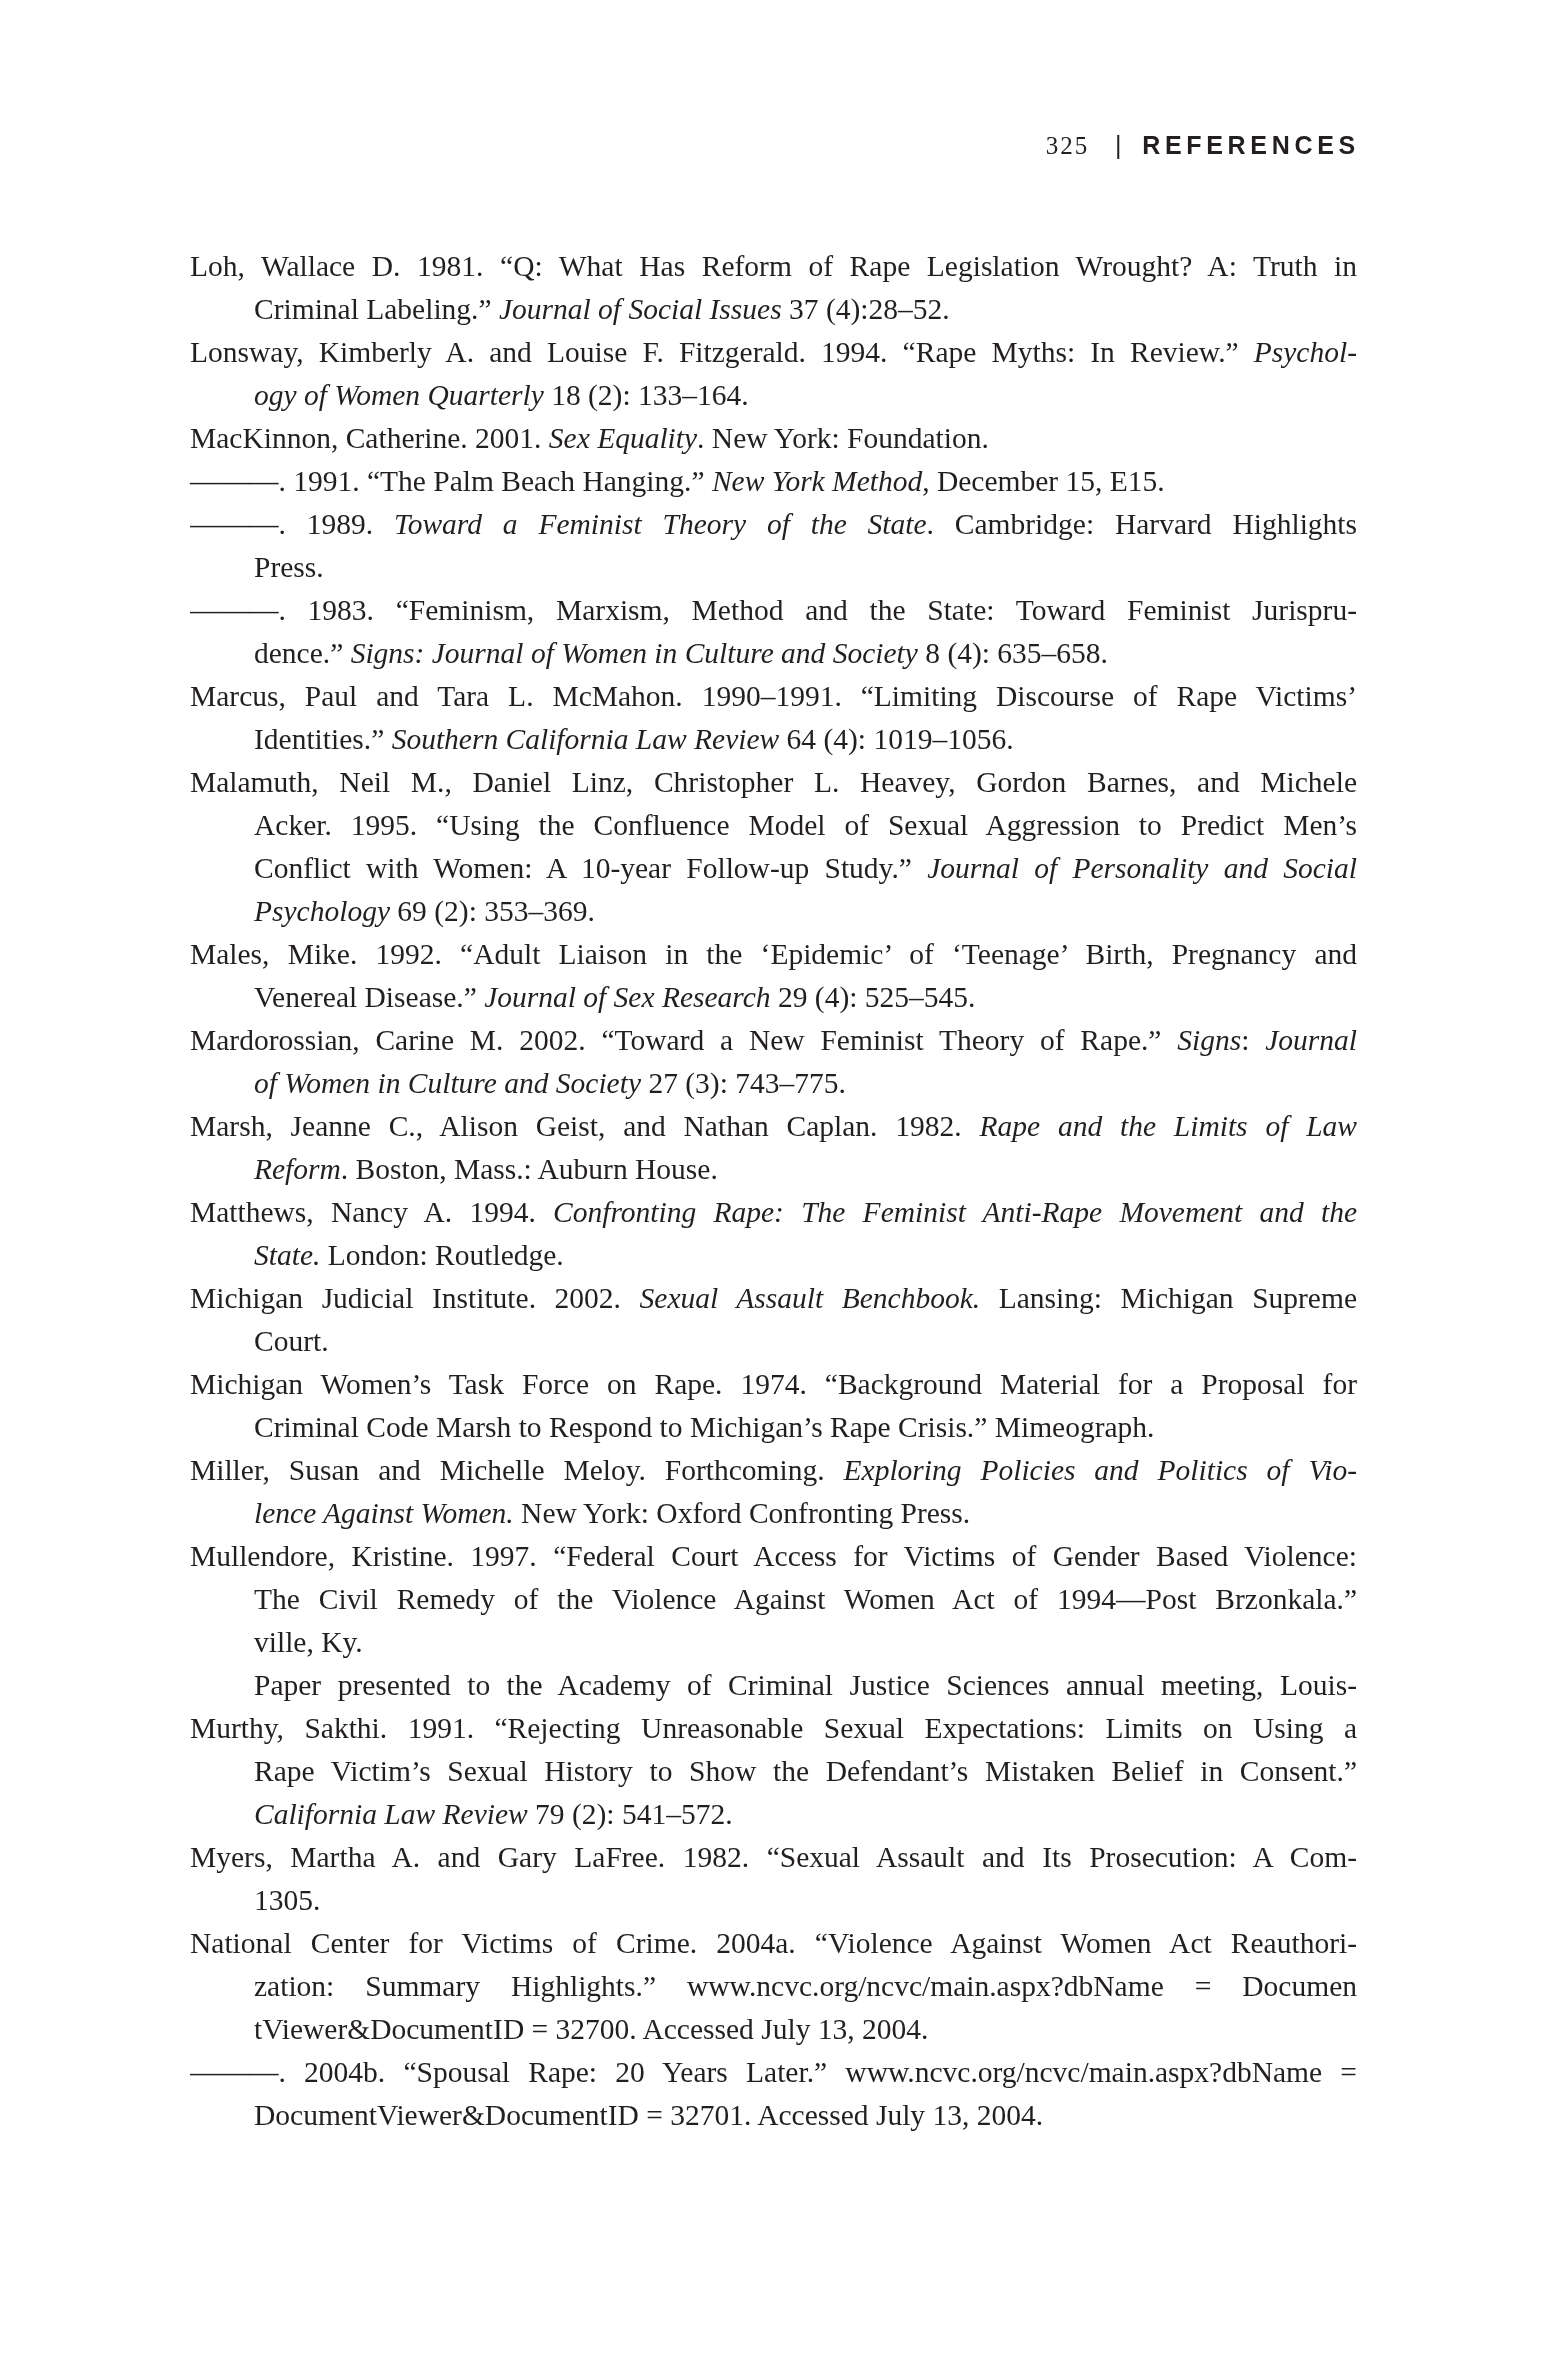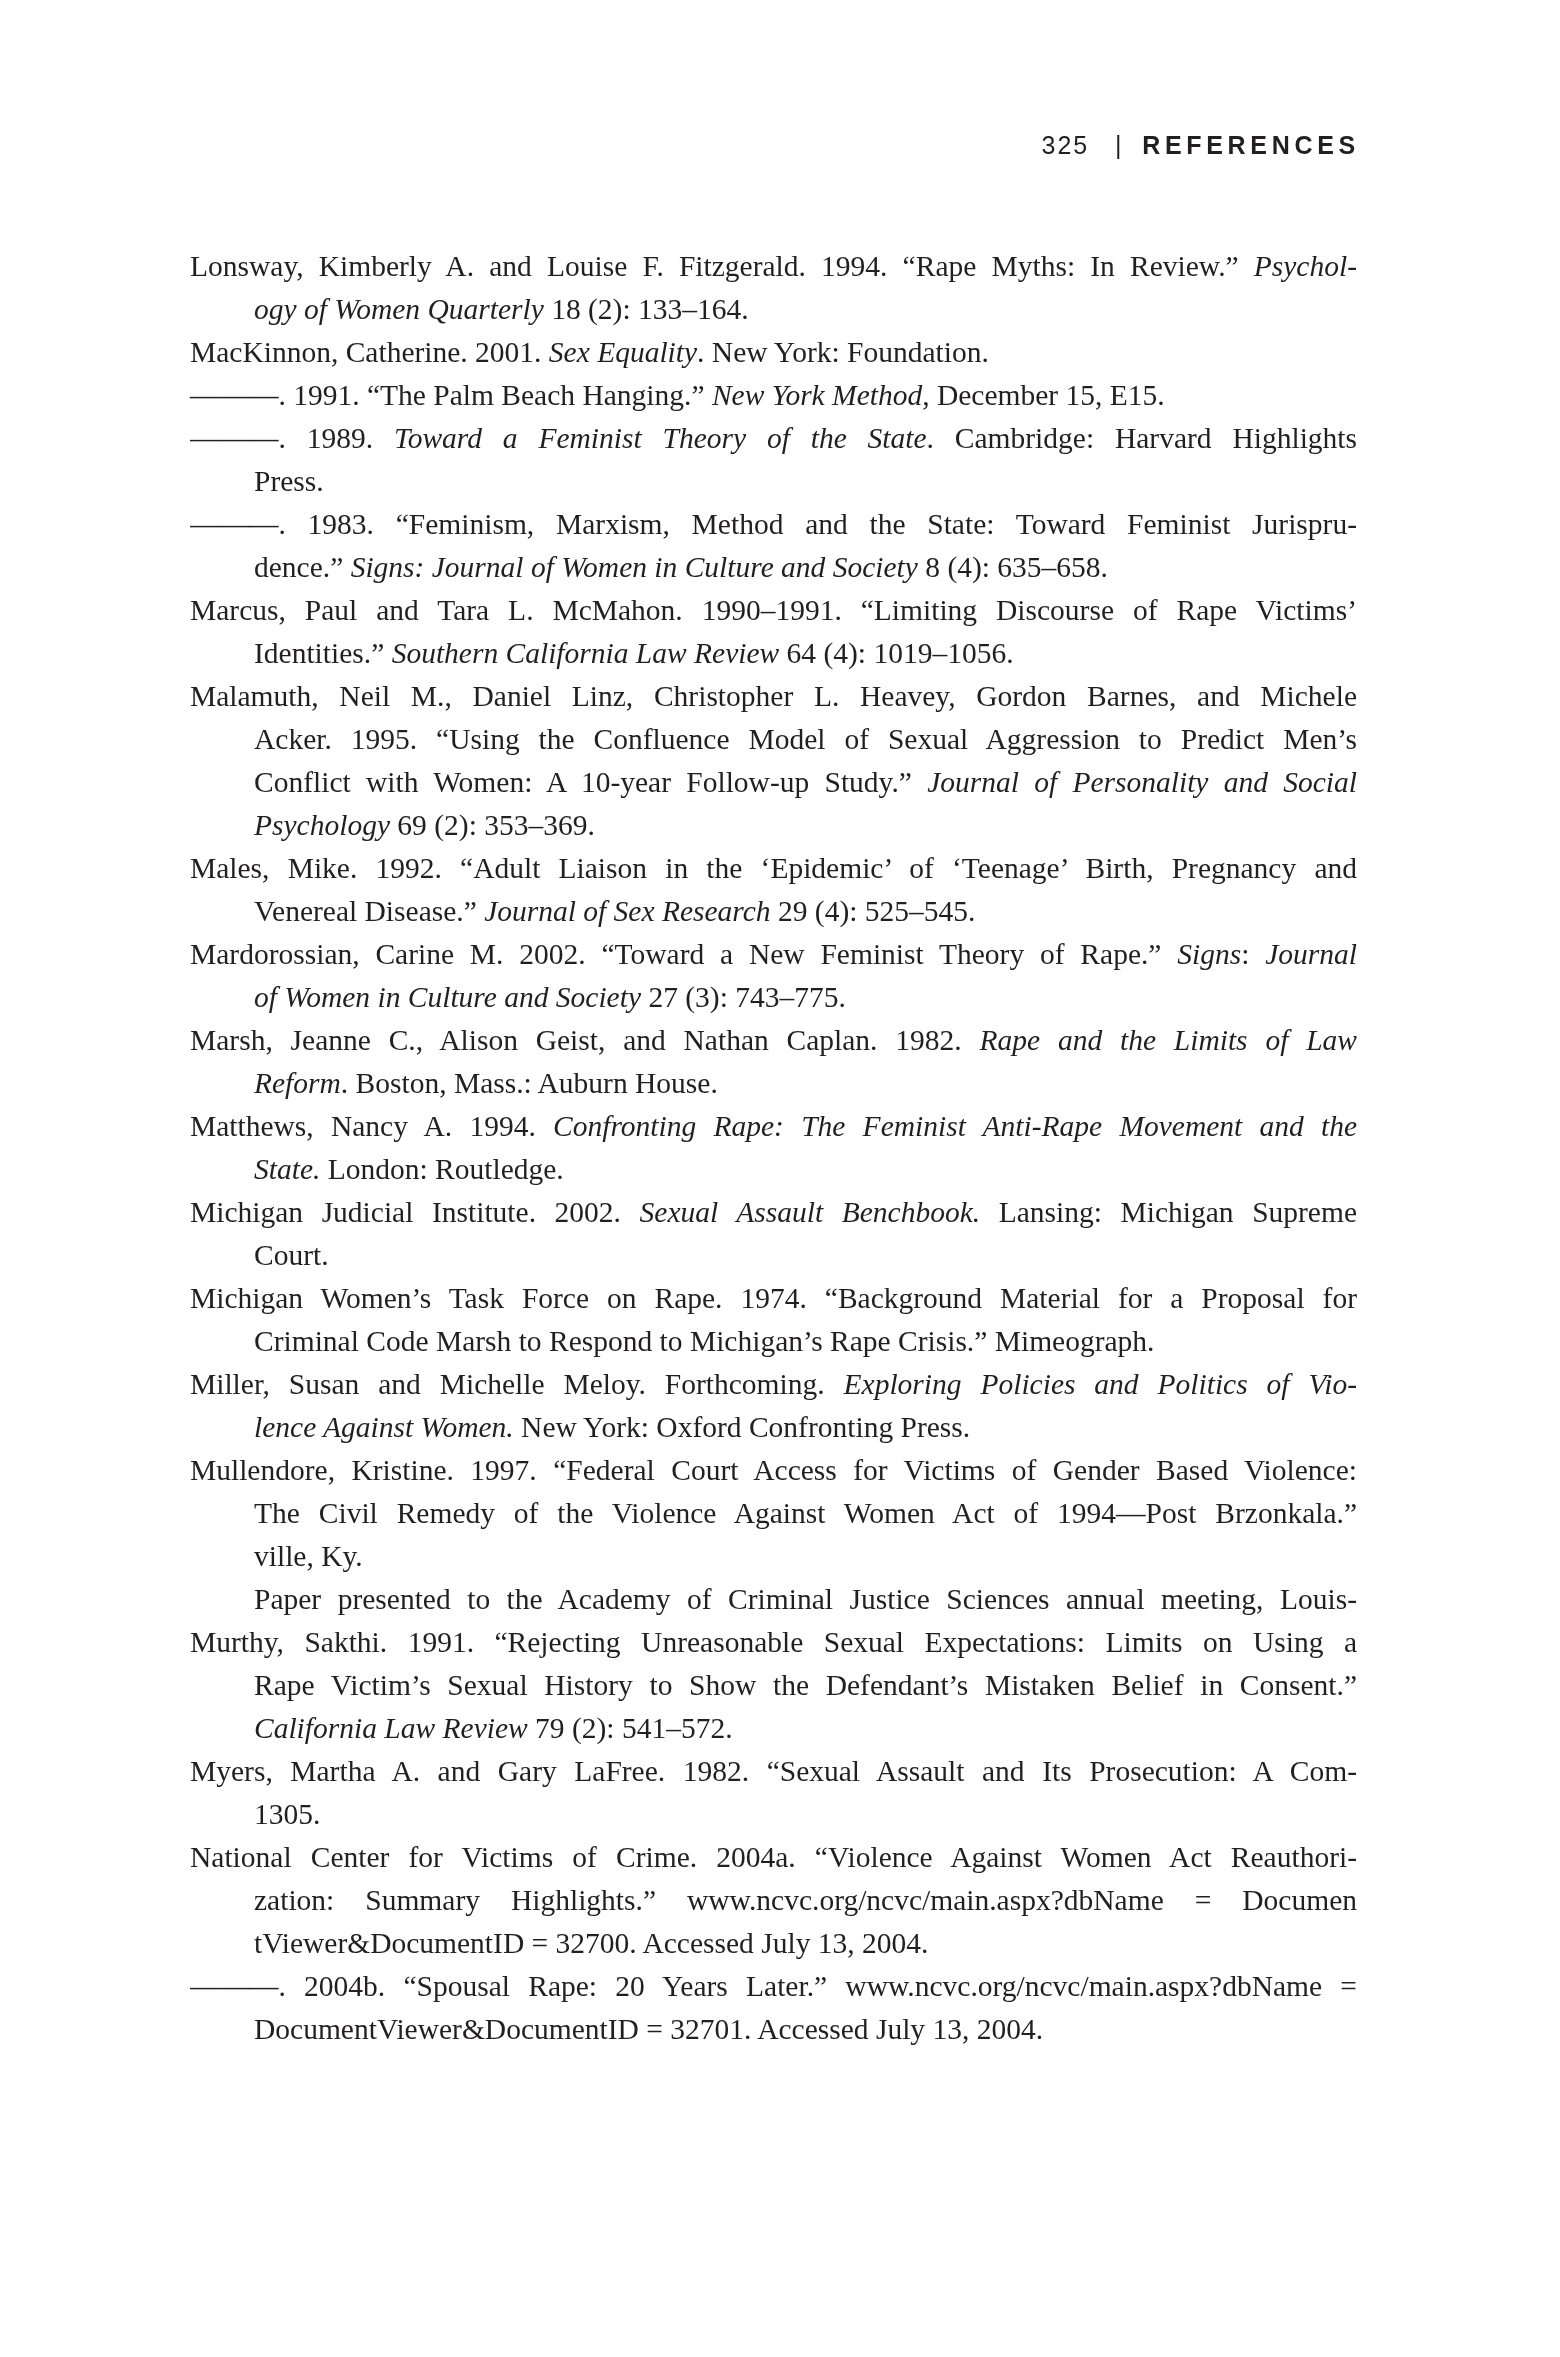--- a/index.html
+++ b/index.html
@@ -1,40 +1,44 @@
 <!DOCTYPE html>
 <html style="font-size:15px"><head>
 <meta charset="utf-8">
 <style>
   html, body { margin: 0; padding: 0; background: #ffffff; }
   body { width: 1561px; height: 2357px; position: relative; overflow: hidden; color: #231f20; }
   .running-head {
     position: absolute; top: 129px; left: 0; width: 1360px; text-align: right;
     font-family: "Liberation Sans", sans-serif; font-size: 25px; line-height: 32px; color: #231f20;
   }
-  .running-head .pg { letter-spacing: 1.9px; font-weight: normal; }
+  .running-head .pg { letter-spacing: 1.9px; font-weight: normal; font-family: Liberation Serif, serif; }
   .running-head .sep { display: inline-block; margin: 0 20.6px 0 26px; font-weight: normal; }
   .running-head .title { font-weight: bold; letter-spacing: 4.7px; }
   .refs {
     position: absolute; top: 245px; left: 190px; width: 1167px;
     font-family: "Liberation Serif", serif; font-size: 29.5px; color: #231f20;
   }
   .line { height: 43px; line-height: 43px; white-space: nowrap; overflow: visible; }
   .line.j { text-align: justify; text-align-last: justify; white-space: normal; overflow: hidden; }
   .line.ind { padding-left: 64px; }
   i { font-style: italic; }
 </style>
 </head>
 <body>
 
 <div class="running-head">
   <span class="pg">325</span><span class="sep">|</span><span class="title">REFERENCES</span>
 </div>
 
 <div class="refs" id="refs">
+    <div>
+      <div class="line j"><span>Loh, Wallace D. 1981. “Q: What Has Reform of Rape Legislation Wrought? A: Truth in</span></div>
+      <div class="line ind"><span>Criminal Labeling.” </span><i>Journal of Social Issues</i><span> 37 (4):28–52.</span></div>
+    </div>
     <div>
       <div class="line j"><span>Lonsway, Kimberly A. and Louise F. Fitzgerald. 1994. “Rape Myths: In Review.” </span><i>Psychol-</i></div>
       <div class="line ind"><i>ogy of Women Quarterly</i><span> 18 (2): 133–164.</span></div>
     </div>
     <div>
       <div class="line"><span>MacKinnon, Catherine. 2001. </span><i>Sex Equality</i><span>. New York: Foundation.</span></div>
     </div>
     <div>
       <div class="line"><span>———. 1991. “The Palm Beach Hanging.” </span><i>New York Method</i><span>, December 15, E15.</span></div>
     </div>

